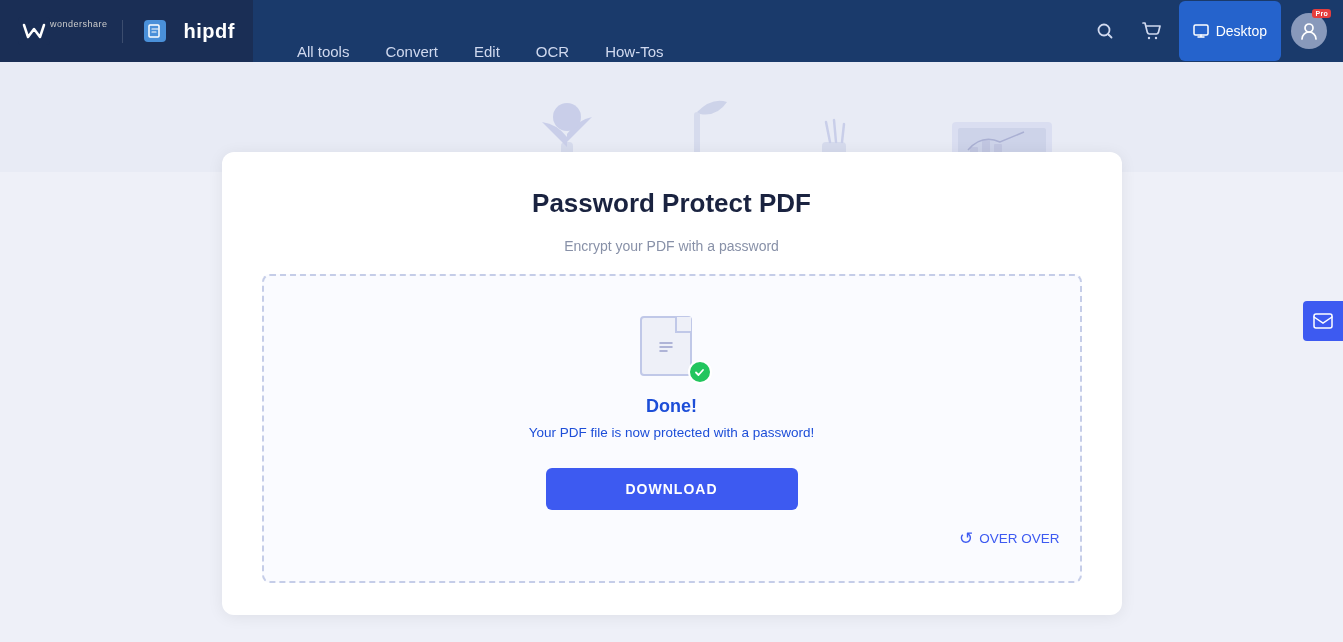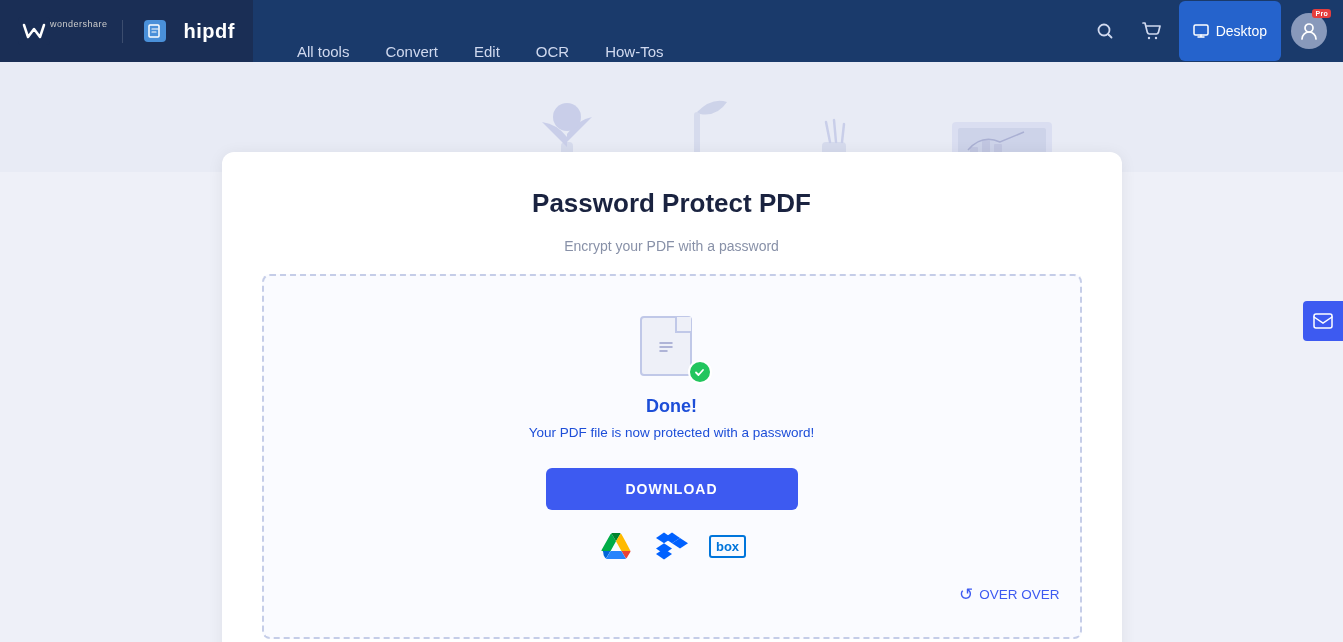--- a/index.html
+++ b/index.html
@@ -432,47 +432,20 @@
             <path d="M3 6.5l2.5 2.5 4.5-5" stroke="#fff" stroke-width="1.8" stroke-linecap="round" stroke-linejoin="round"></path>
           </svg>
         </div>
       </div>
 
       <p class="done-label">Done!</p>
       <p class="done-desc">Your PDF file is now protected with a password!</p>
 
       <button class="download-btn">DOWNLOAD</button>
 
-      <div class="cloud-btns">
-
-        <div class="cloud-btn">
-          <svg width="30" height="26" viewBox="0 0 87.3 78" fill="none">
-            <path d="M6.6 66.85l3.85 6.65c.8 1.4 1.95 2.5 3.3 3.3l13.75-23.8H4.05c0 1.55.4 3.1 1.2 4.5L6.6 66.85z" fill="#0066da"></path>
-            <path d="M43.65 25L29.9 1.2C28.55 2 27.4 3.1 26.6 4.5L1.2 49.3c-.8 1.4-1.2 2.95-1.2 4.5H27.5L43.65 25z" fill="#00ac47"></path>
-            <path d="M73.55 76.8c1.35-.8 2.5-1.9 3.3-3.3l1.6-2.75 7.65-13.25c.8-1.4 1.2-2.95 1.2-4.5H59.8l5.9 11.1 7.85 12.7z" fill="#ea4335"></path>
-            <path d="M43.65 25L57.4 1.2C56.05.4 54.5 0 52.9 0H34.4c-1.6 0-3.15.45-4.5 1.2L43.65 25z" fill="#00832d"></path>
-            <path d="M59.8 53.8H27.5L13.75 77.6c1.35.8 2.9 1.2 4.5 1.2h50.8c1.6 0 3.15-.4 4.5-1.2L59.8 53.8z" fill="#2684fc"></path>
-            <path d="M73.4 27.5L60.7 4.5c-.8-1.4-1.95-2.5-3.3-3.3L43.65 25l16.15 28.8H86.1c0-1.55-.4-3.1-1.2-4.5L73.4 27.5z" fill="#ffba00"></path>
-          </svg>
-        </div>
-
-        <div class="cloud-btn">
-          <svg width="32" height="28" viewBox="0 0 528 444" fill="none">
-            <path d="M264 0L132 88l132 88L396 88z" fill="#0061ff"></path>
-            <path d="M0 88l132 88 132-88L132 0z" fill="#0061ff"></path>
-            <path d="M0 264l132 88 132-88-132-88z" fill="#0061ff"></path>
-            <path d="M264 176l132 88 132-88-132-88z" fill="#0061ff"></path>
-            <path d="M264 356l-132-88-132 88 132 88z" fill="#0061ff"></path>
-          </svg>
-        </div>
-
-        <div class="cloud-btn">
-          <span class="box-icon">box</span>
-        </div>
-      </div>
 
       <div class="start-over">
         <span class="start-over-icon">↺</span>
         <span>OVER OVER</span>
       </div>
     </div>
   </div>
 </div>
 
 <div class="floating-mail">

